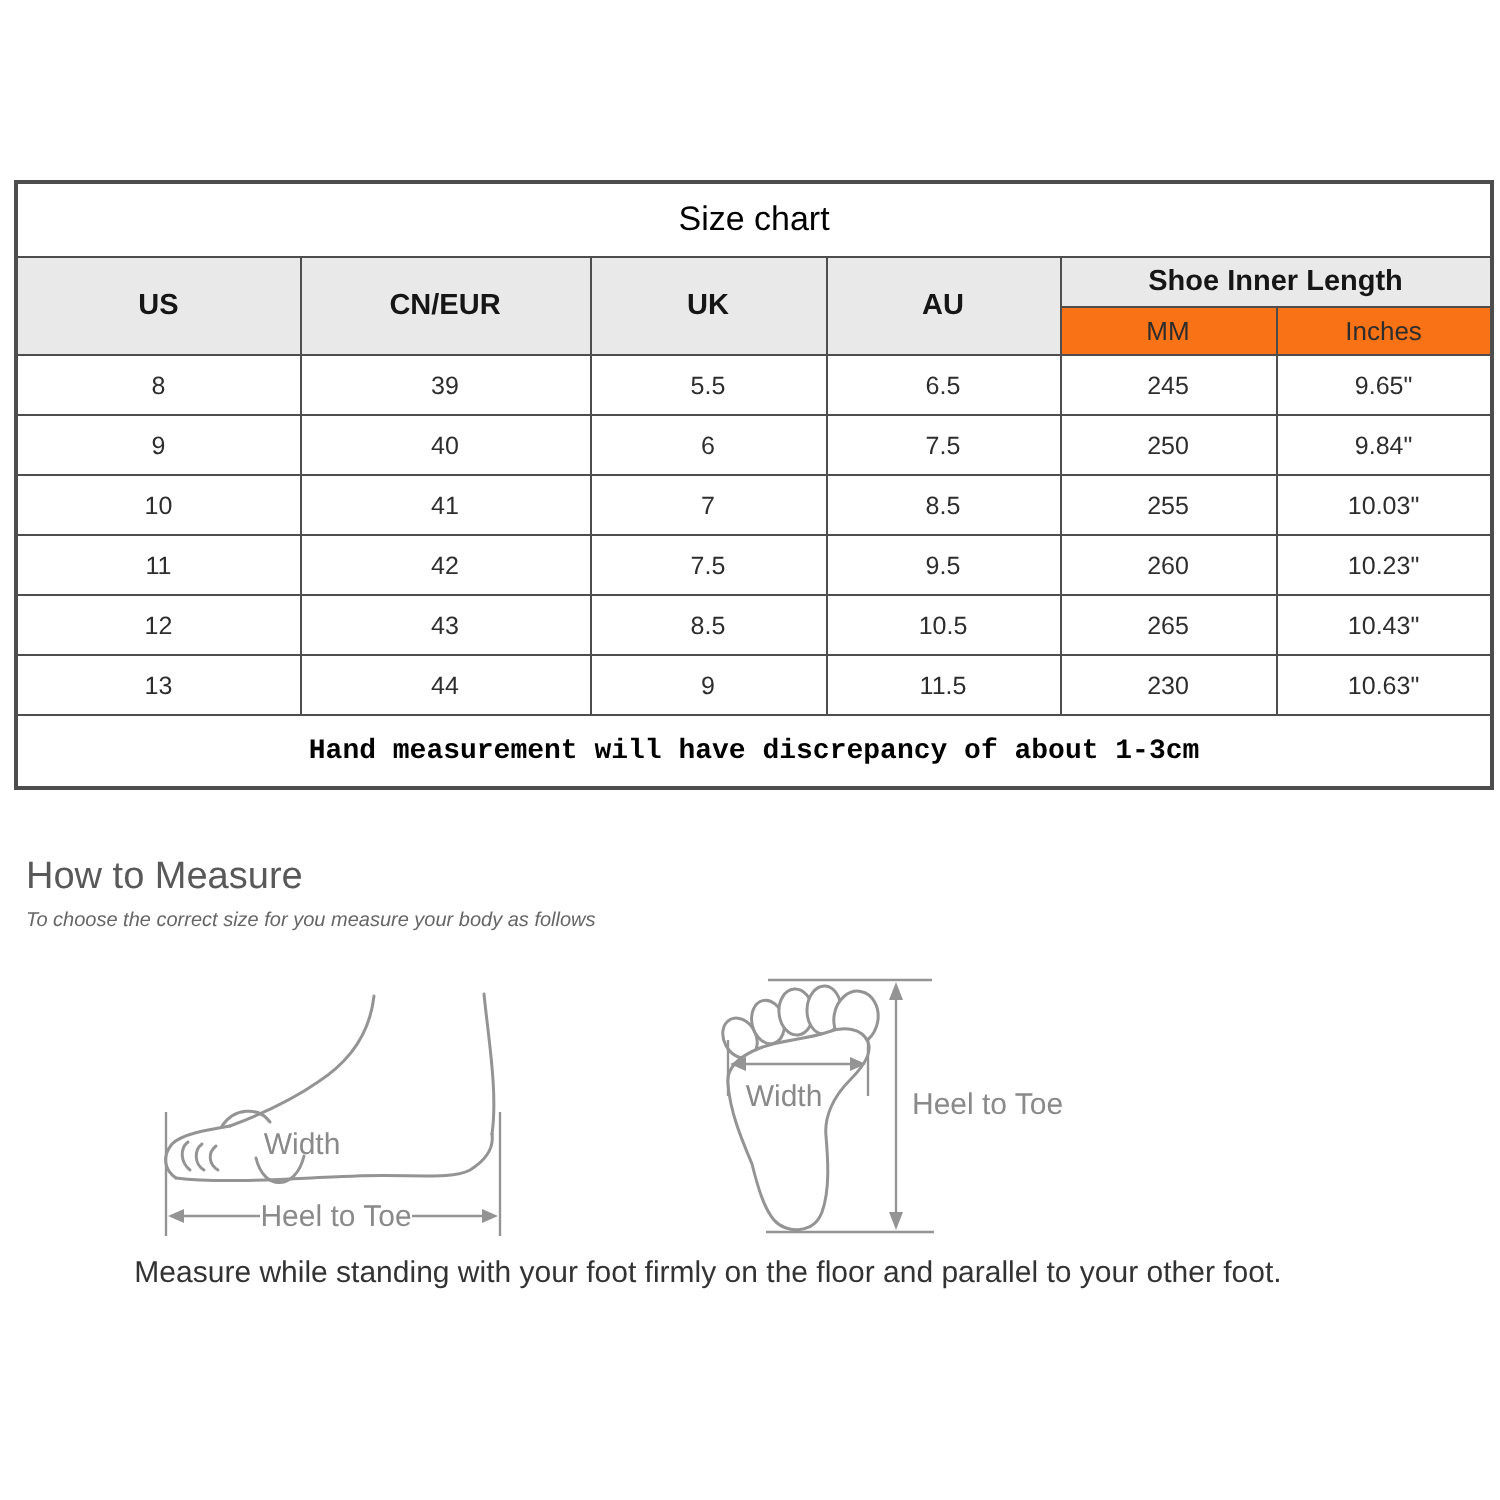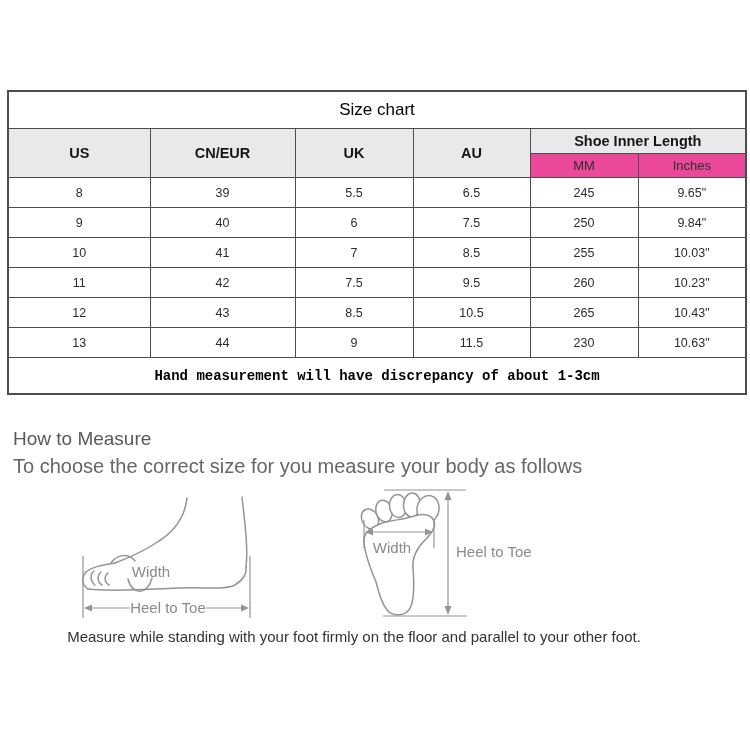--- a/index.html
+++ b/index.html
@@ -15,35 +15,35 @@
     border-collapse:collapse;table-layout:fixed;
     border:2px solid #4d4d4d;
   }
   table.size-table td{
     border:1px solid #4d4d4d;text-align:center;vertical-align:middle;
     color:#2d2d2d;padding:0;
   }
   tr.title-row td{height:36px;background:#ffffff;font-weight:normal;font-size:17px;color:#000;}
   tr.head-row td{background:#e9e9e9;font-weight:bold;font-size:14.5px;color:#161616;}
   tr.head-row td.span-col{height:24px;}
-  tr.subhead-row td{background:#ec4899;font-weight:normal;font-size:13px;height:23px;color:#2d2d2d;}
+  tr.subhead-row td{background:#f97316;font-weight:normal;font-size:13px;height:23px;color:#2d2d2d;}
   tbody.size-rows td{height:29px;font-size:12.5px;}
   tr.note-row td{
     height:35px;background:#ffffff;color:#000;
     font-family:"Liberation Mono",monospace;font-weight:bold;font-size:14px;
   }
 
   
   .ref-note{
     position:absolute;left:8px;top:401px;
     font-family:"Liberation Mono",monospace;font-weight:bold;font-size:13.5px;color:#000;
     white-space:nowrap;
   }
   .howto-heading{position:absolute;left:13px;top:428px;font-size:19px;color:#595959;}
-  .howto-sub{position:absolute;left:13px;top:455px;font-size:20px;color:#666666;}
+  .howto-sub{position:absolute;left:13px;top:455px;font-size:10px;color:#666666;font-style:italic;}
   .caption{
     position:absolute;left:0;top:628px;width:708px;text-align:center;
     font-size:15px;color:#333333;
   }
 
   
   svg.diagram{position:absolute;overflow:visible;}
   svg.diagram .stroke{fill:none;stroke:#949494;stroke-width:1.5;stroke-linecap:round;}
   svg.diagram .guide{fill:none;stroke:#949494;stroke-width:1.2;}
   svg.diagram .filled{fill:#ffffff;stroke:#949494;stroke-width:1.5;}

